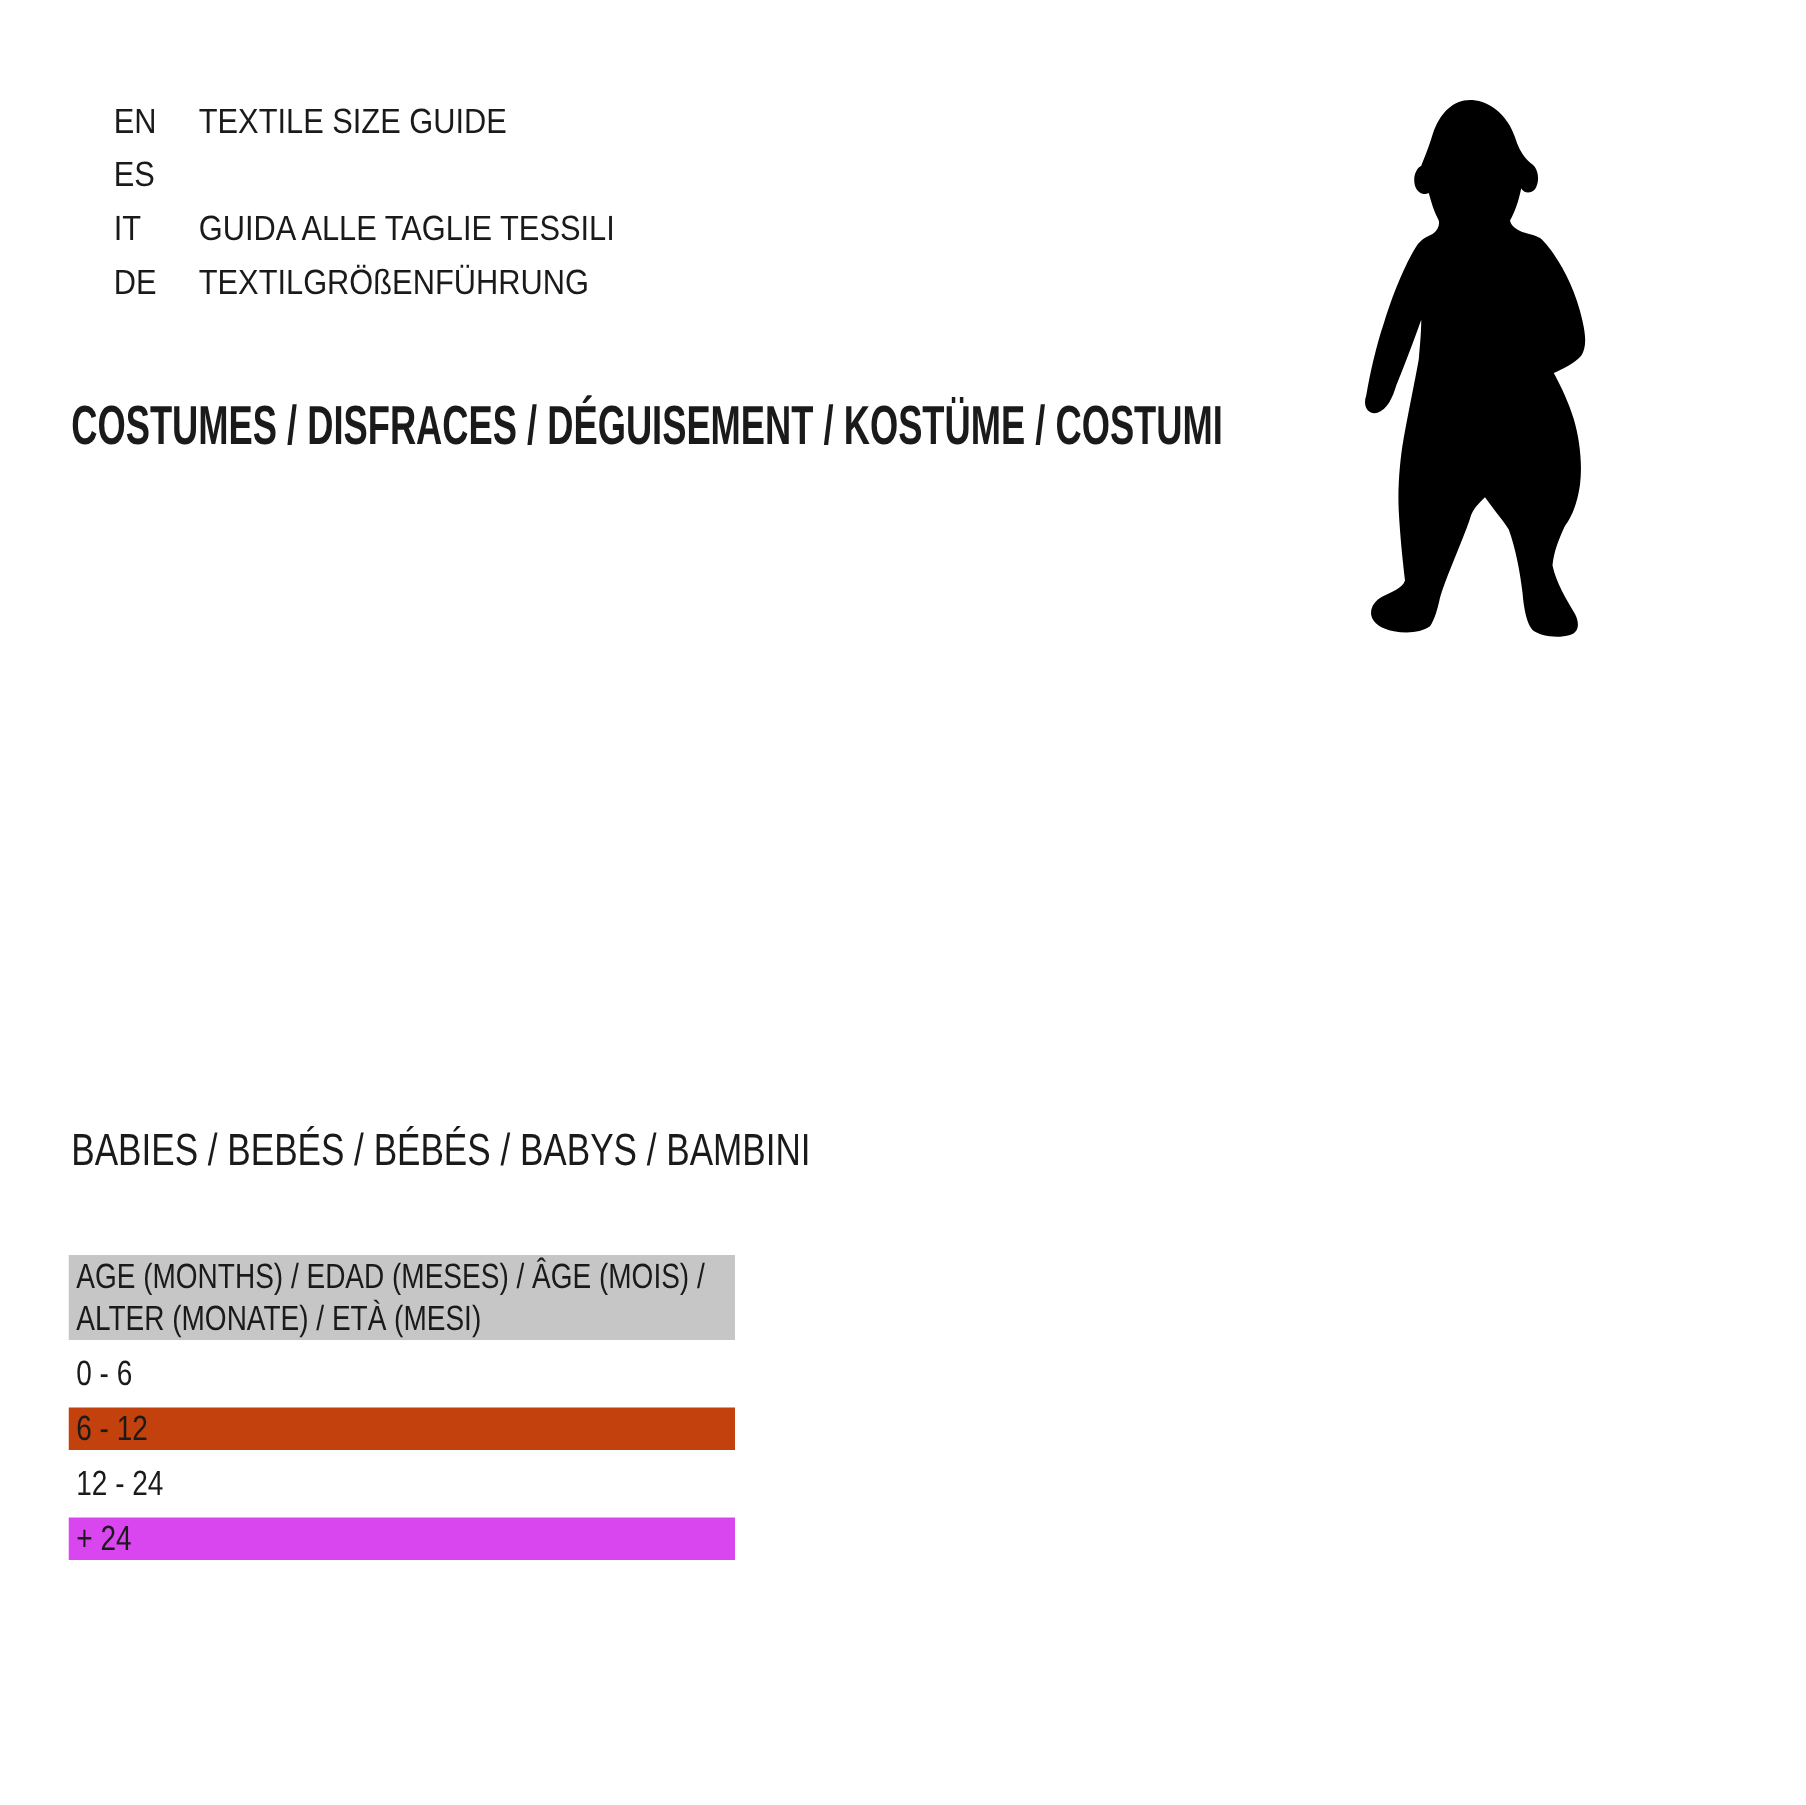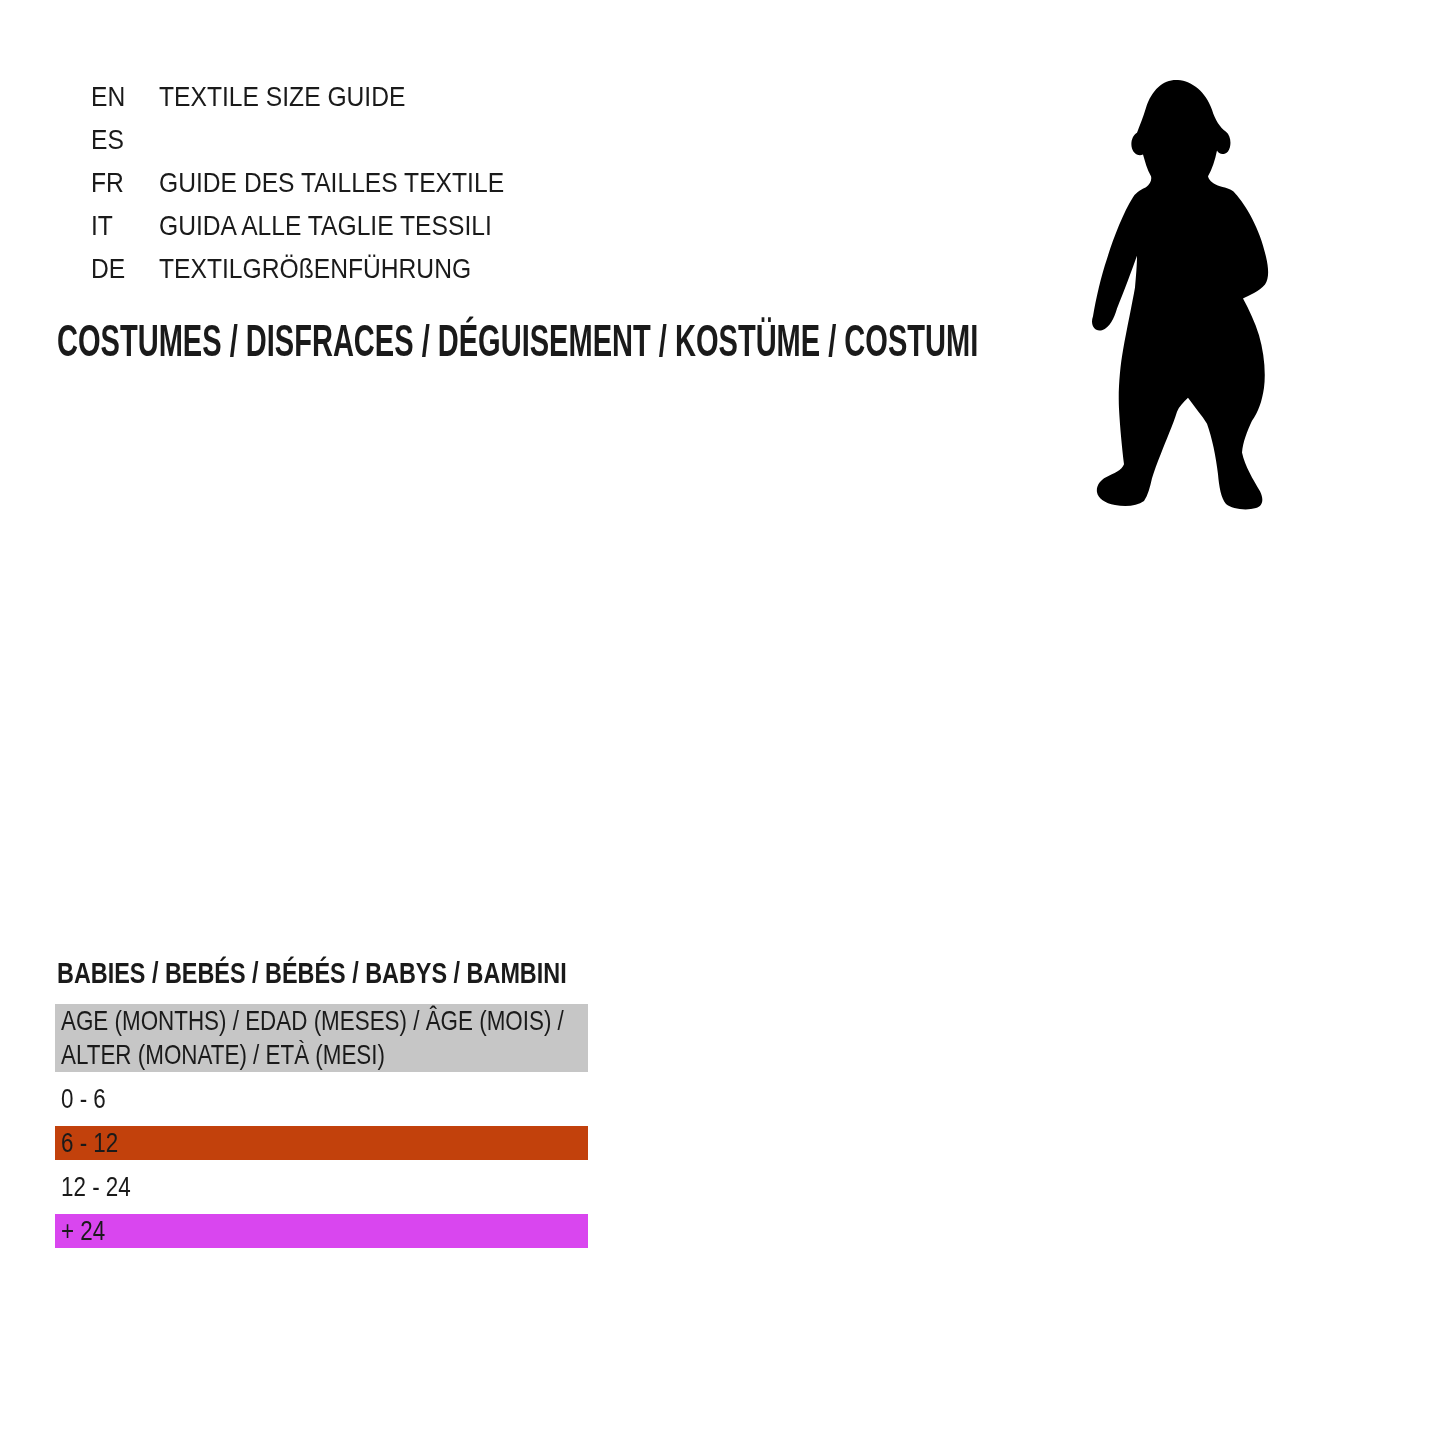--- a/index.html
+++ b/index.html
@@ -52,24 +52,24 @@
     top: 78px;
     width: 180px;
     height: 437px;
   }
   .figure svg { width: 100%; height: 100%; display: block; }
 
   
   .section-heading {
     position: absolute;
     left: 57px;
-    top: 958px;
-    font-size: 30px;
+    top: 905px;
+    font-size: 36px;
     line-height: 30px;
-    font-weight: 700;
+    font-weight: 400;
   }
 
   
   .age-table {
     position: absolute;
     left: 55px;
     top: 956px;
     width: 533px;
     font-size: 28px;
   }
@@ -93,24 +93,20 @@
 
 <div class="page">
 
   <div class="langs">
     <div class="lang-row">
       <span class="lang-code"><span class="cx88">EN</span></span>
       <span><span class="cx88">TEXTILE SIZE GUIDE</span></span>
     </div>
     <div class="lang-row">
       <span class="lang-code"><span class="cx88">ES</span></span>
-    </div>
-    <div class="lang-row">
-      <span class="lang-code"><span class="cx88">FR</span></span>
-      <span><span class="cx88">GUIDE DES TAILLES TEXTILE</span></span>
     </div>
     <div class="lang-row">
       <span class="lang-code"><span class="cx88">IT</span></span>
       <span><span class="cx88">GUIDA ALLE TAGLIE TESSILI</span></span>
     </div>
     <div class="lang-row">
       <span class="lang-code"><span class="cx88">DE</span></span>
       <span><span class="cx88">TEXTILGRÖßENFÜHRUNG</span></span>
     </div>
   </div>

